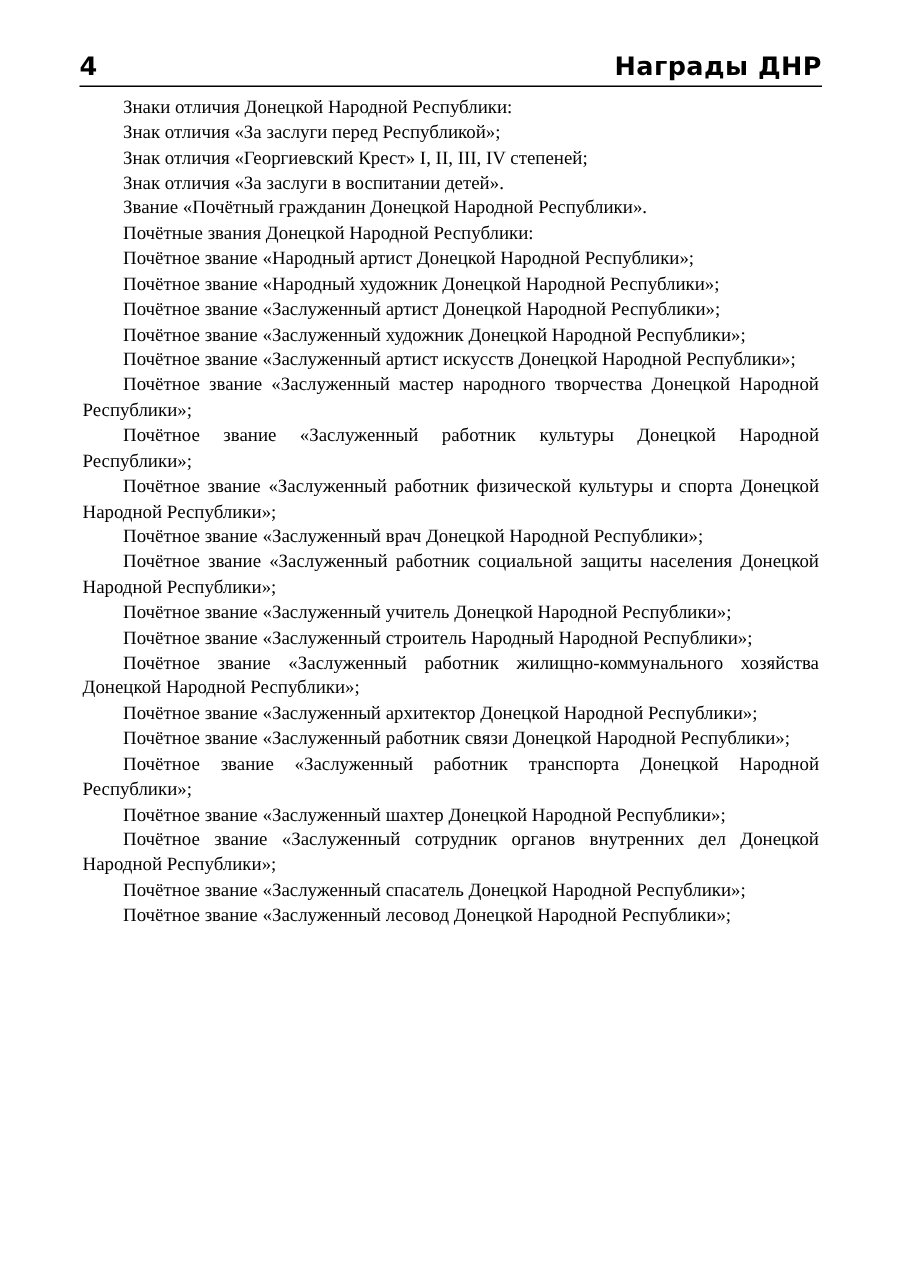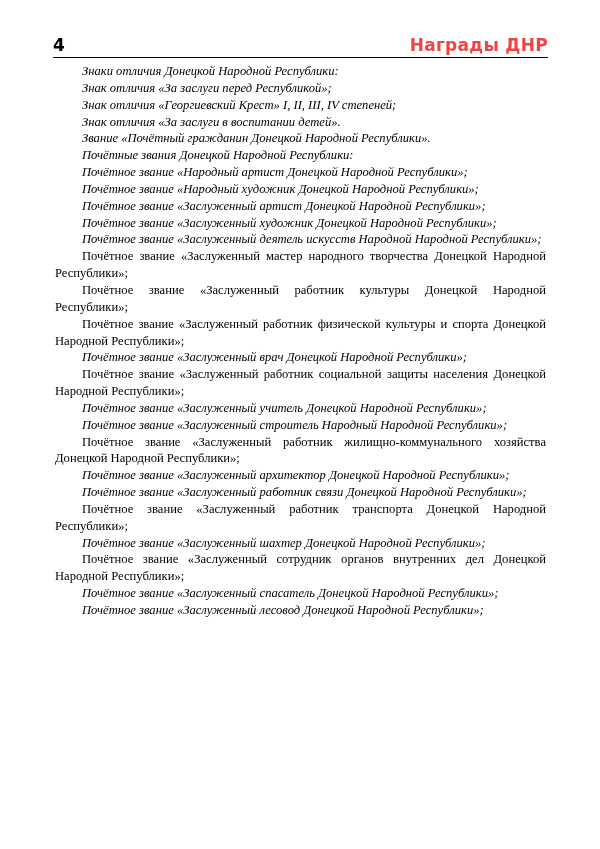--- a/index.html
+++ b/index.html
@@ -37,21 +37,21 @@
     line-height: 1;
     letter-spacing: 0px;
     color: #000;
   }
   .head-title {
     font-family: "DejaVu Sans", "Liberation Sans", sans-serif;
     font-weight: 700;
     font-size: 17px;
     line-height: 1;
     letter-spacing: 0.3px;
-    color: #ef4444;
+    color: #000000;
     text-align: center;
   }
   .head-rule {
     position: absolute;
     left: 53px;
     top: 57px;
     width: 495px;
     height: 0;
     border-top: 1.3px solid #000;
   }
@@ -73,21 +73,20 @@
     text-justify: inter-word;
     word-spacing: 0;
     hyphens: none;
   }
   
   p.para.wrap {
     text-align-last: left;
   }
   p.para.single {
     text-align: left;
-    font-style: italic;
   }
 </style>
 </head>
 <body>
 
 <div class="page">
 
   <div class="running-head">
     <span class="folio">4</span>
     <span class="head-title">Награды ДНР</span>
@@ -99,21 +98,21 @@
       <p class="para single">Знаки отличия Донецкой Народной Республики:</p>
       <p class="para single">Знак отличия «За заслуги перед Республикой»;</p>
       <p class="para single">Знак отличия «Георгиевский Крест» I, II, III, IV степеней;</p>
       <p class="para single">Знак отличия «За заслуги в воспитании детей».</p>
       <p class="para single">Звание «Почётный гражданин Донецкой Народной Республики».</p>
       <p class="para single">Почётные звания Донецкой Народной Республики:</p>
       <p class="para single">Почётное звание «Народный артист Донецкой Народной Республики»;</p>
       <p class="para single">Почётное звание «Народный художник Донецкой Народной Республики»;</p>
       <p class="para single">Почётное звание «Заслуженный артист Донецкой Народной Республики»;</p>
       <p class="para single">Почётное звание «Заслуженный художник Донецкой Народной Республики»;</p>
-      <p class="para single">Почётное звание «Заслуженный деятель искусств Народной Народной Республики»;</p>
+      <p class="para single">Почётное звание «Заслуженный артист искусств Донецкой Народной Республики»;</p>
       <p class="para wrap">Почётное звание «Заслуженный мастер народного творчества Донецкой Народной Республики»;</p>
       <p class="para wrap">Почётное звание «Заслуженный работник культуры Донецкой Народной Республики»;</p>
       <p class="para wrap">Почётное звание «Заслуженный работник физической культуры и спорта Донецкой Народной Республики»;</p>
       <p class="para single">Почётное звание «Заслуженный врач Донецкой Народной Республики»;</p>
       <p class="para wrap">Почётное звание «Заслуженный работник социальной защиты населения Донецкой Народной Республики»;</p>
       <p class="para single">Почётное звание «Заслуженный учитель Донецкой Народной Республики»;</p>
       <p class="para single">Почётное звание «Заслуженный строитель Народный Народной Республики»;</p>
       <p class="para wrap">Почётное звание «Заслуженный работник жилищно-коммунального хозяйства Донецкой Народной Республики»;</p>
       <p class="para single">Почётное звание «Заслуженный архитектор Донецкой Народной Республики»;</p>
       <p class="para single">Почётное звание «Заслуженный работник связи Донецкой Народной Республики»;</p>

